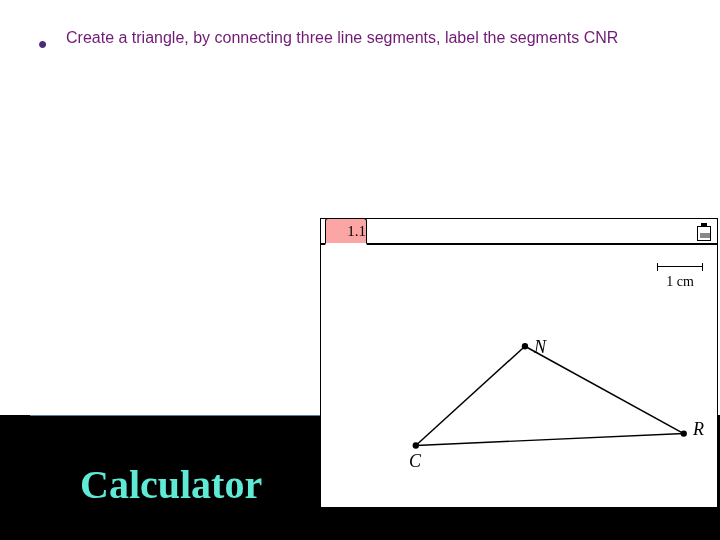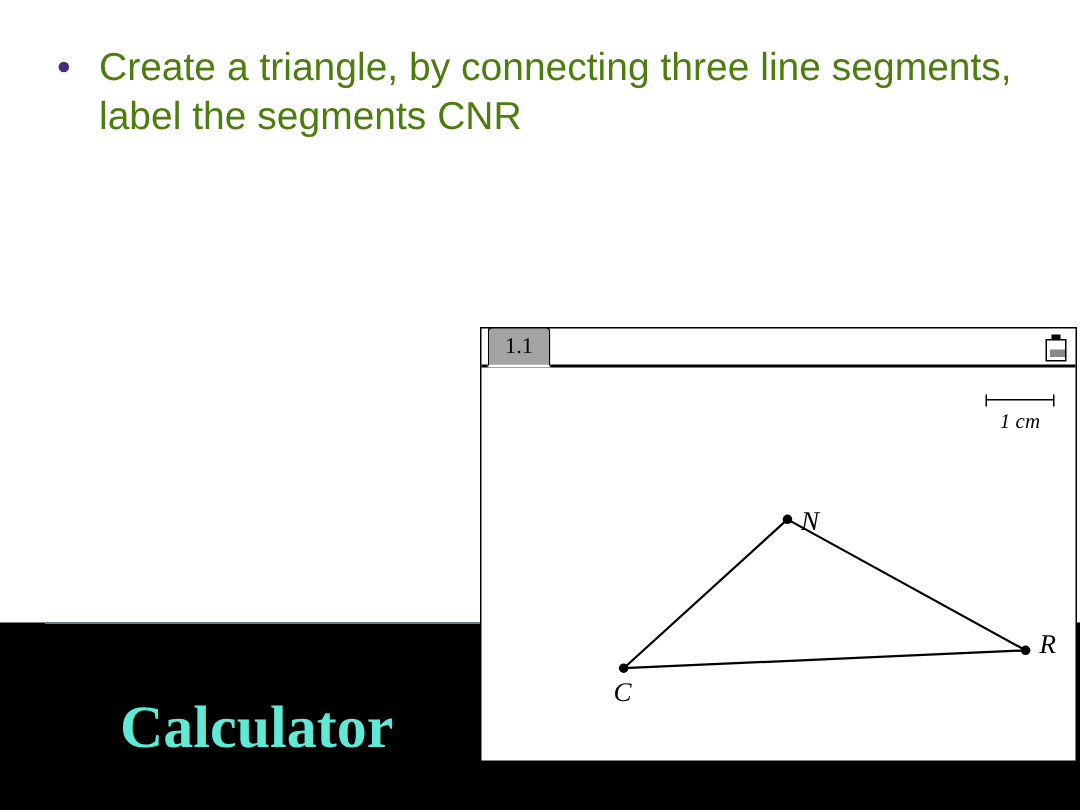--- a/index.html
+++ b/index.html
@@ -13,23 +13,23 @@
   }
   .content {
     padding: 28px 30px 0 30px;
   }
   .bullet-list {
     list-style: none;
   }
   .bullet-list li {
     position: relative;
     padding-left: 36px;
-    font-size: 26px;
+    font-size: 16px;
     line-height: 1.25;
-    color: #4d7c0f;
+    color: #701a75;
     margin-bottom: 2px;
   }
   .bullet-list li::before {
     content: "•";
     position: absolute;
     left: 8px;
     top: 0;
     color: #4a2b7a;
     font-size: 26px;
   }
@@ -71,27 +71,27 @@
     position: relative;
     height: 26px;
     border-bottom: 2px solid #000;
   }
   .calc-tab {
     position: absolute;
     left: 4px;
     top: -1px;
     width: 42px;
     height: 27px;
-    background: #a3a3a3;
+    background: #fca5a5;
     border: 1px solid #000;
     border-bottom: 2px solid #fff;
     border-radius: 3px 3px 0 0;
     font-family: "Times New Roman", serif;
     font-size: 15px;
-    text-align: center;
+    text-align: right;
     line-height: 24px;
   }
   .calc-status {
     position: absolute;
     right: 36px;
     top: 5px;
     font-family: Arial, sans-serif;
     font-size: 13px;
     letter-spacing: 0.5px;
   }
@@ -144,21 +144,20 @@
     content: "";
     position: absolute;
     left: 0; right: 0; top: 3px;
     height: 1px;
     background: #000;
   }
   .scale-mark .lbl {
     font-family: "Times New Roman", serif;
     font-size: 14px;
     margin-top: 3px;
-    font-style: italic;
   }
   .triangle-svg {
     position: absolute;
     left: 0; top: 0;
     width: 100%; height: 100%;
   }
   .vertex-label {
     position: absolute;
     font-family: "Times New Roman", serif;
     font-style: italic;

